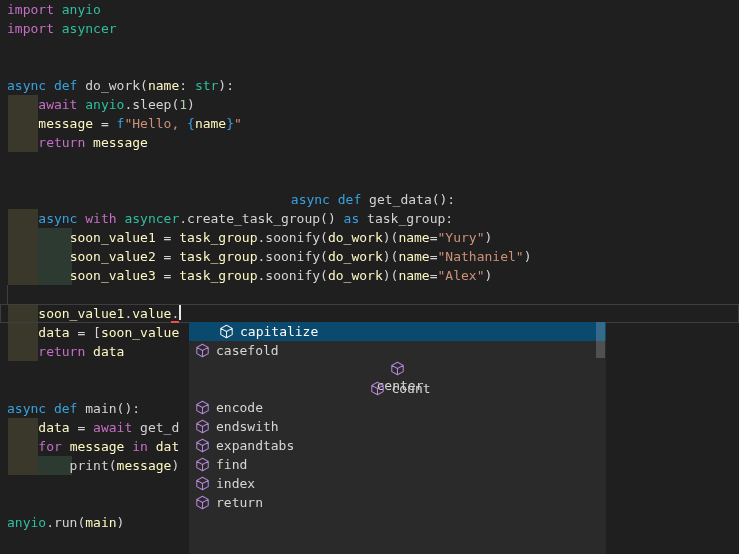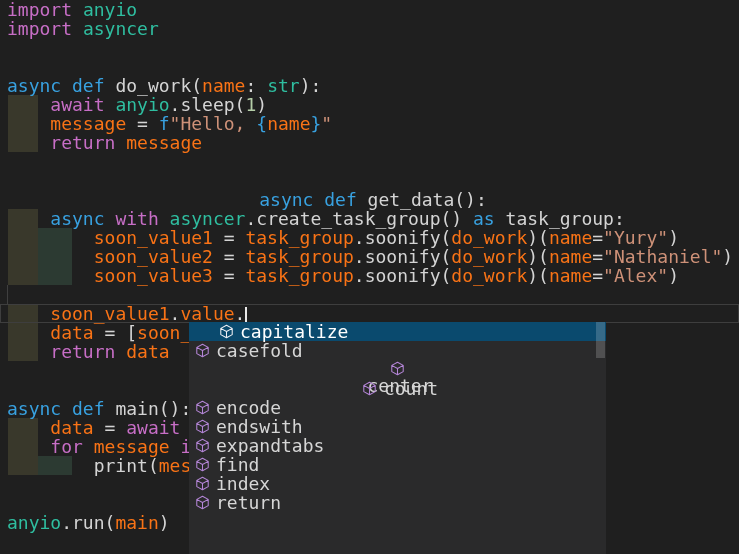--- a/index.html
+++ b/index.html
@@ -1,19 +1,19 @@
 <!DOCTYPE html>
 <html><head>
 <meta charset="utf-8">
 <style>
   html,body{margin:0;padding:0;background:#151515;}
   #screen{
     position:relative;width:739px;height:554px;overflow:hidden;
     font-family:"DejaVu Sans Mono","Liberation Mono",monospace;
-    font-size:18px;cursor:text;
+    font-size:13px;cursor:text;
   }
   .decor{position:absolute;}
   .code-line{
     position:absolute;left:7px;right:0;height:19px;line-height:19px;
     white-space:pre;z-index:2;
   }
   #current-line{
     position:absolute;left:0;width:739px;height:19px;
     box-sizing:border-box;border:1px solid #3e3e3e;z-index:1;
   }
@@ -32,21 +32,21 @@
   }
   .suggest-item .sicon{display:inline-flex;width:16px;height:16px;margin-right:6px;flex:none;align-items:center;justify-content:center;}
   .suggest-item svg{display:block;}
   #suggest-thumb{
     position:absolute;right:1px;top:0;width:9px;height:36px;
     background:rgba(255,255,255,0.18);z-index:6;cursor:pointer;
   }
 </style>
 <style>.tok-kw{color:#c76ec6}
 .tok-kw2{color:#38a1e0}
-.tok-var{color:#f97316}
+.tok-var{color:#fef9c3}
 .tok-type{color:#2fbea0}
 .tok-str{color:#ce9178}
 .tok-num{color:#b5cea8}
 .tok-plain{color:#d4d4d4}
 .tok-err{color:#d4d4d4;border-bottom:2px solid #f14c4c}
 </style></head>
 <body>
 
 <div id="screen" style="background: rgb(31, 31, 31); color: rgb(212, 212, 212);">
   <div id="decor-layer">

